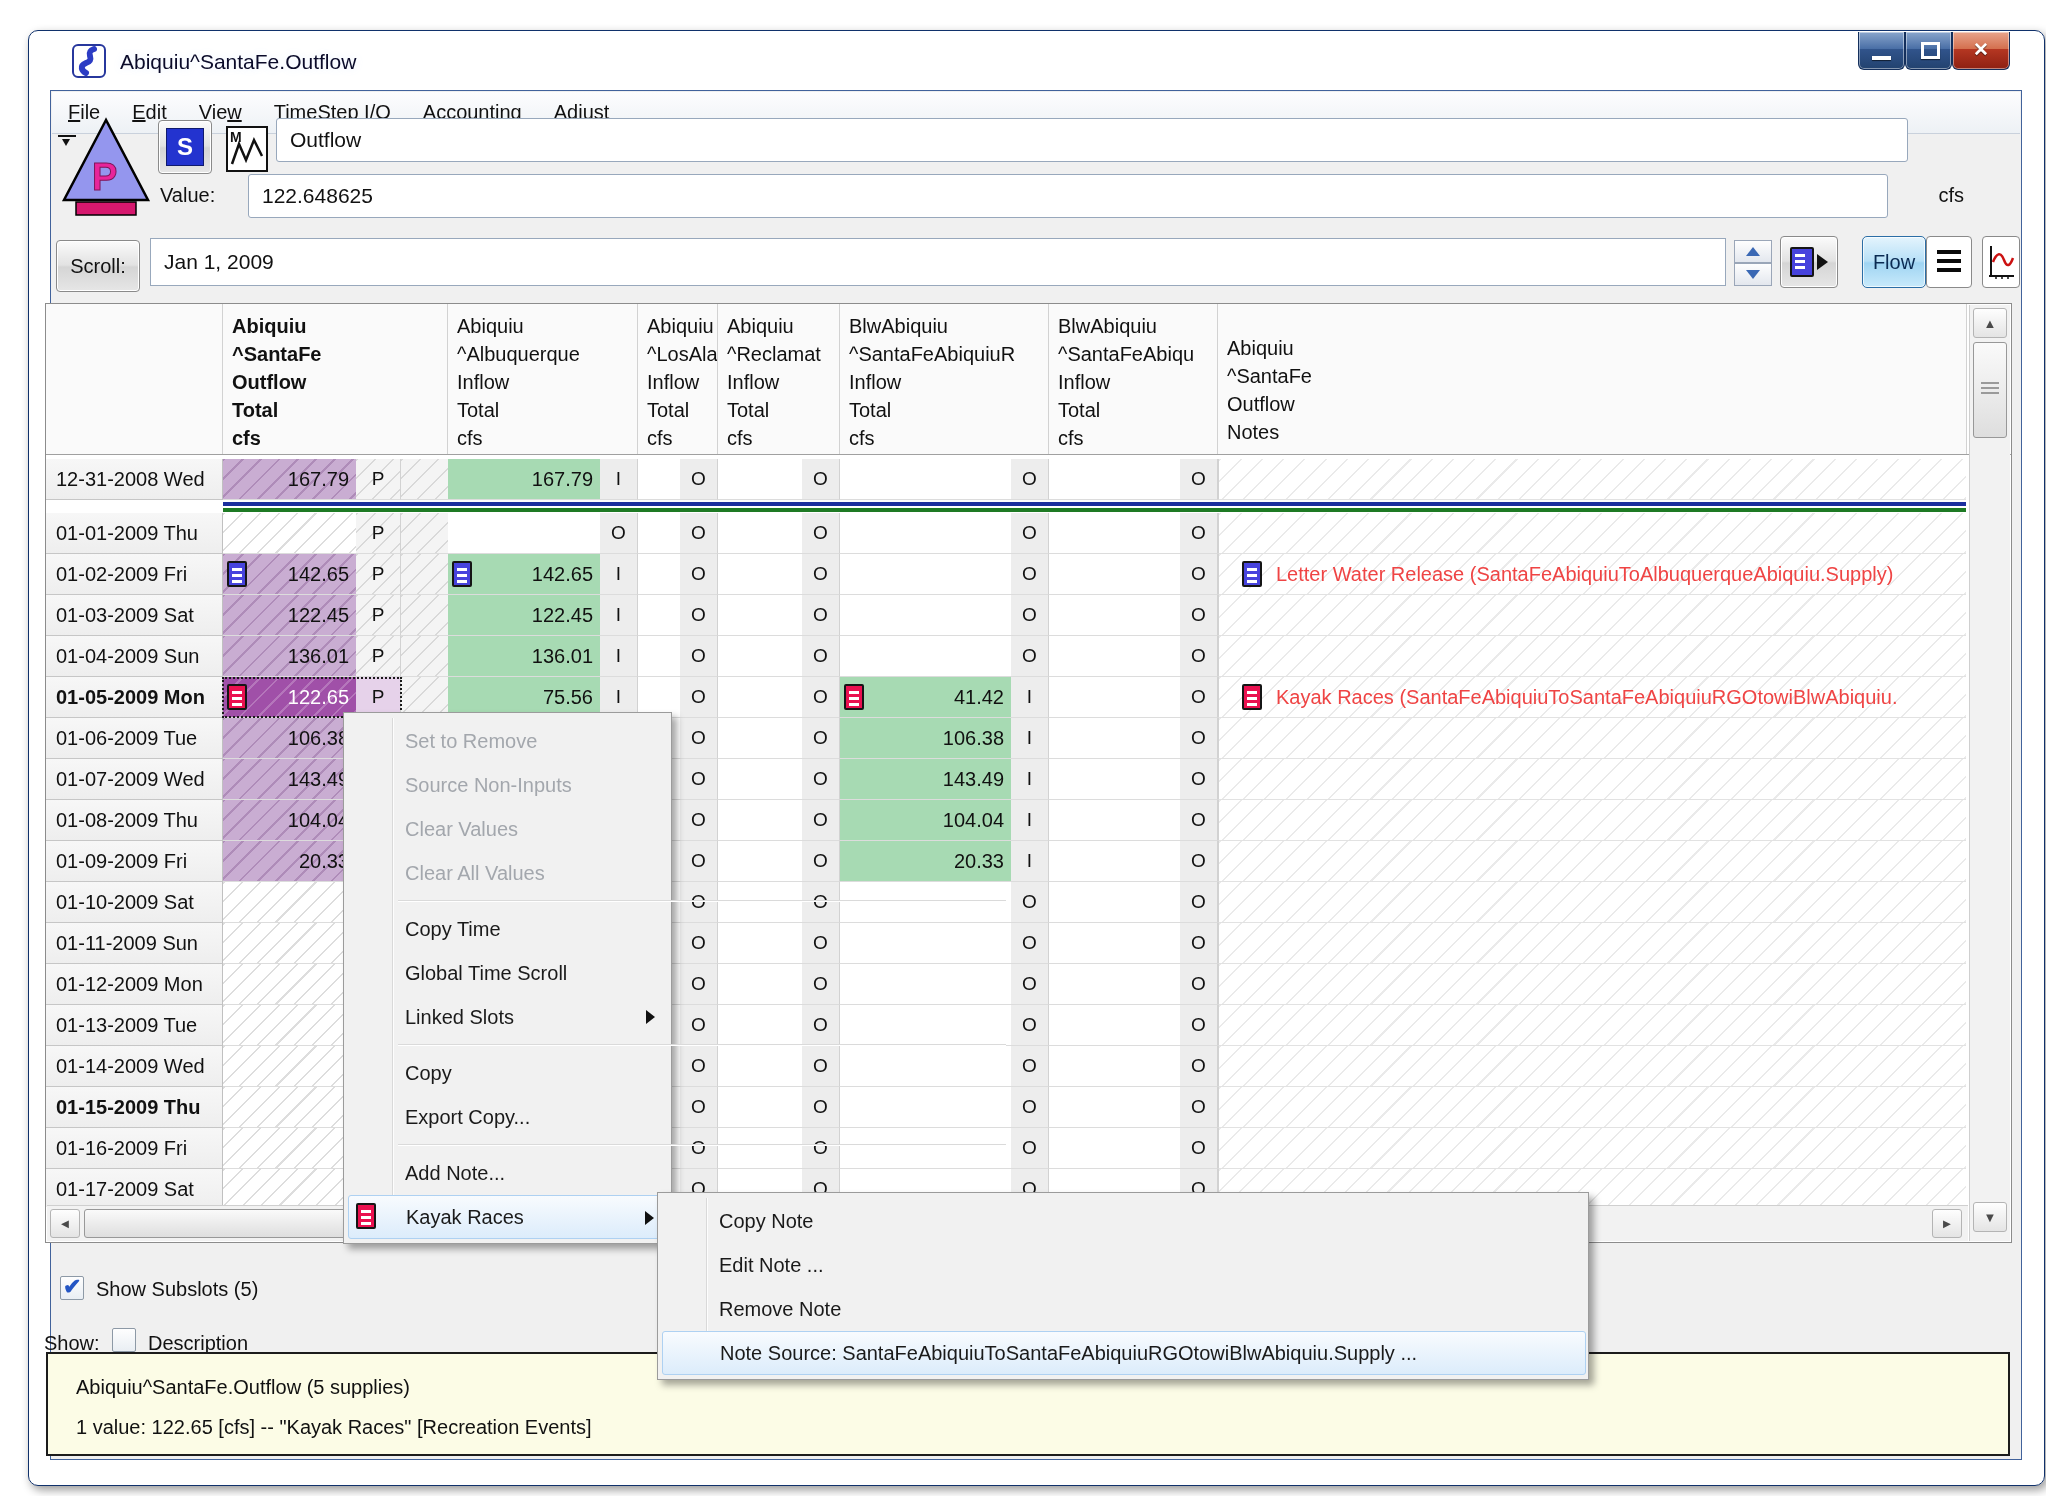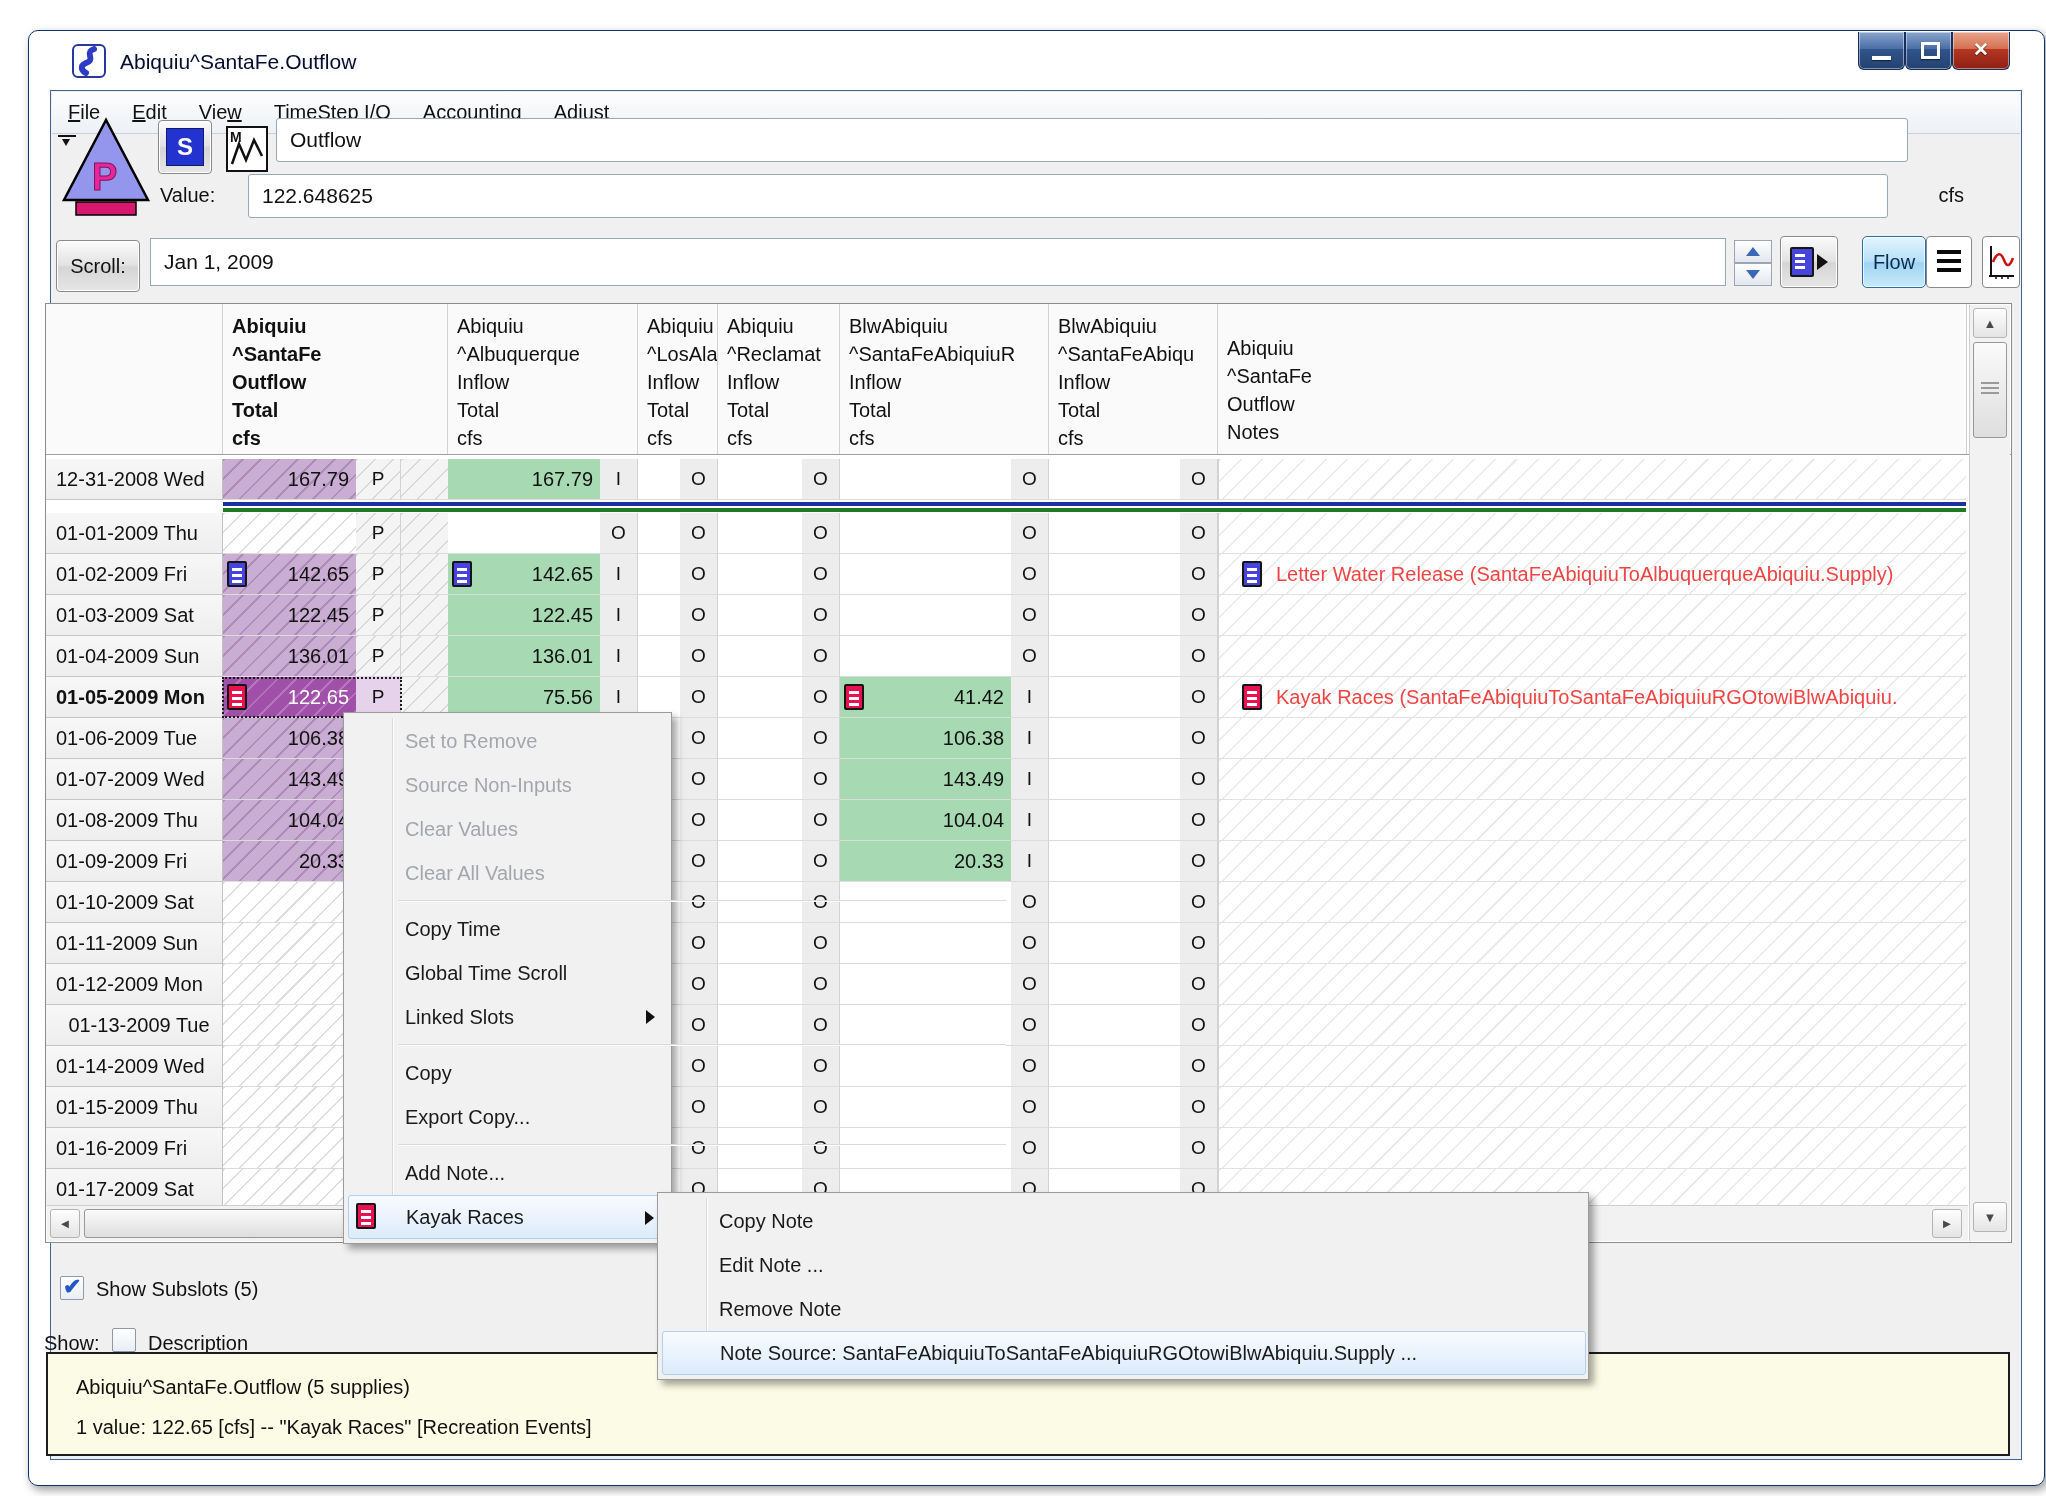--- a/index.html
+++ b/index.html
@@ -407,21 +407,21 @@
         <div class="a cellb flag f-hatch" style="left: 310px; top: 508px; width: 45px; height: 41px;">P</div>
         <div class="a cellb f-hatch" style="left: 355px; top: 508px; width: 47px; height: 41px;"></div>
         <div class="a cellb val v-plain" style="left: 592px; top: 508px; width: 42px; height: 41px;"></div>
         <div class="a cellb flag f-gray" style="left: 634px; top: 508px; width: 38px; height: 41px;">O</div>
         <div class="a cellb val v-plain" style="left: 672px; top: 508px; width: 84px; height: 41px;"></div>
         <div class="a cellb flag f-gray" style="left: 756px; top: 508px; width: 38px; height: 41px;">O</div>
         <div class="a cellb val v-plain" style="left: 794px; top: 508px; width: 171px; height: 41px;"></div>
         <div class="a cellb flag f-gray" style="left: 965px; top: 508px; width: 38px; height: 41px;">O</div>
         <div class="a cellb val v-plain" style="left: 1003px; top: 508px; width: 131px; height: 41px;"></div>
         <div class="a cellb flag f-gray" style="left: 1134px; top: 508px; width: 38px; height: 41px;">O</div>
-        <div class="a datec" style="left: 0px; top: 549px; width: 177px; height: 41px; text-align: center;">01-13-2009 Tue</div>
+        <div class="a datec" style="left: 0px; top: 549px; width: 177px; height: 41px;">01-13-2009 Tue</div>
         <div class="a v-noteshatch" style="left: 1172px; top: 549px; width: 748px; height: 41px;"></div>
         <div class="a cellb val v-hatch" style="left: 177px; top: 549px; width: 133px; height: 41px;"></div>
         <div class="a cellb flag f-hatch" style="left: 310px; top: 549px; width: 45px; height: 41px;">P</div>
         <div class="a cellb f-hatch" style="left: 355px; top: 549px; width: 47px; height: 41px;"></div>
         <div class="a cellb val v-plain" style="left: 592px; top: 549px; width: 42px; height: 41px;"></div>
         <div class="a cellb flag f-gray" style="left: 634px; top: 549px; width: 38px; height: 41px;">O</div>
         <div class="a cellb val v-plain" style="left: 672px; top: 549px; width: 84px; height: 41px;"></div>
         <div class="a cellb flag f-gray" style="left: 756px; top: 549px; width: 38px; height: 41px;">O</div>
         <div class="a cellb val v-plain" style="left: 794px; top: 549px; width: 171px; height: 41px;"></div>
         <div class="a cellb flag f-gray" style="left: 965px; top: 549px; width: 38px; height: 41px;">O</div>
@@ -433,21 +433,21 @@
         <div class="a cellb flag f-hatch" style="left: 310px; top: 590px; width: 45px; height: 41px;">P</div>
         <div class="a cellb f-hatch" style="left: 355px; top: 590px; width: 47px; height: 41px;"></div>
         <div class="a cellb val v-plain" style="left: 592px; top: 590px; width: 42px; height: 41px;"></div>
         <div class="a cellb flag f-gray" style="left: 634px; top: 590px; width: 38px; height: 41px;">O</div>
         <div class="a cellb val v-plain" style="left: 672px; top: 590px; width: 84px; height: 41px;"></div>
         <div class="a cellb flag f-gray" style="left: 756px; top: 590px; width: 38px; height: 41px;">O</div>
         <div class="a cellb val v-plain" style="left: 794px; top: 590px; width: 171px; height: 41px;"></div>
         <div class="a cellb flag f-gray" style="left: 965px; top: 590px; width: 38px; height: 41px;">O</div>
         <div class="a cellb val v-plain" style="left: 1003px; top: 590px; width: 131px; height: 41px;"></div>
         <div class="a cellb flag f-gray" style="left: 1134px; top: 590px; width: 38px; height: 41px;">O</div>
-        <div class="a datec" style="left: 0px; top: 631px; width: 177px; height: 41px;">01-15-2009 Thu</div>
+        <div class="a datec" style="left: 0px; top: 631px; width: 177px; height: 41px; font-weight: bold;">01-15-2009 Thu</div>
         <div class="a v-noteshatch" style="left: 1172px; top: 631px; width: 748px; height: 41px;"></div>
         <div class="a cellb val v-hatch" style="left: 177px; top: 631px; width: 133px; height: 41px;"></div>
         <div class="a cellb flag f-hatch" style="left: 310px; top: 631px; width: 45px; height: 41px;">P</div>
         <div class="a cellb f-hatch" style="left: 355px; top: 631px; width: 47px; height: 41px;"></div>
         <div class="a cellb val v-plain" style="left: 592px; top: 631px; width: 42px; height: 41px;"></div>
         <div class="a cellb flag f-gray" style="left: 634px; top: 631px; width: 38px; height: 41px;">O</div>
         <div class="a cellb val v-plain" style="left: 672px; top: 631px; width: 84px; height: 41px;"></div>
         <div class="a cellb flag f-gray" style="left: 756px; top: 631px; width: 38px; height: 41px;">O</div>
         <div class="a cellb val v-plain" style="left: 794px; top: 631px; width: 171px; height: 41px;"></div>
         <div class="a cellb flag f-gray" style="left: 965px; top: 631px; width: 38px; height: 41px;">O</div>

